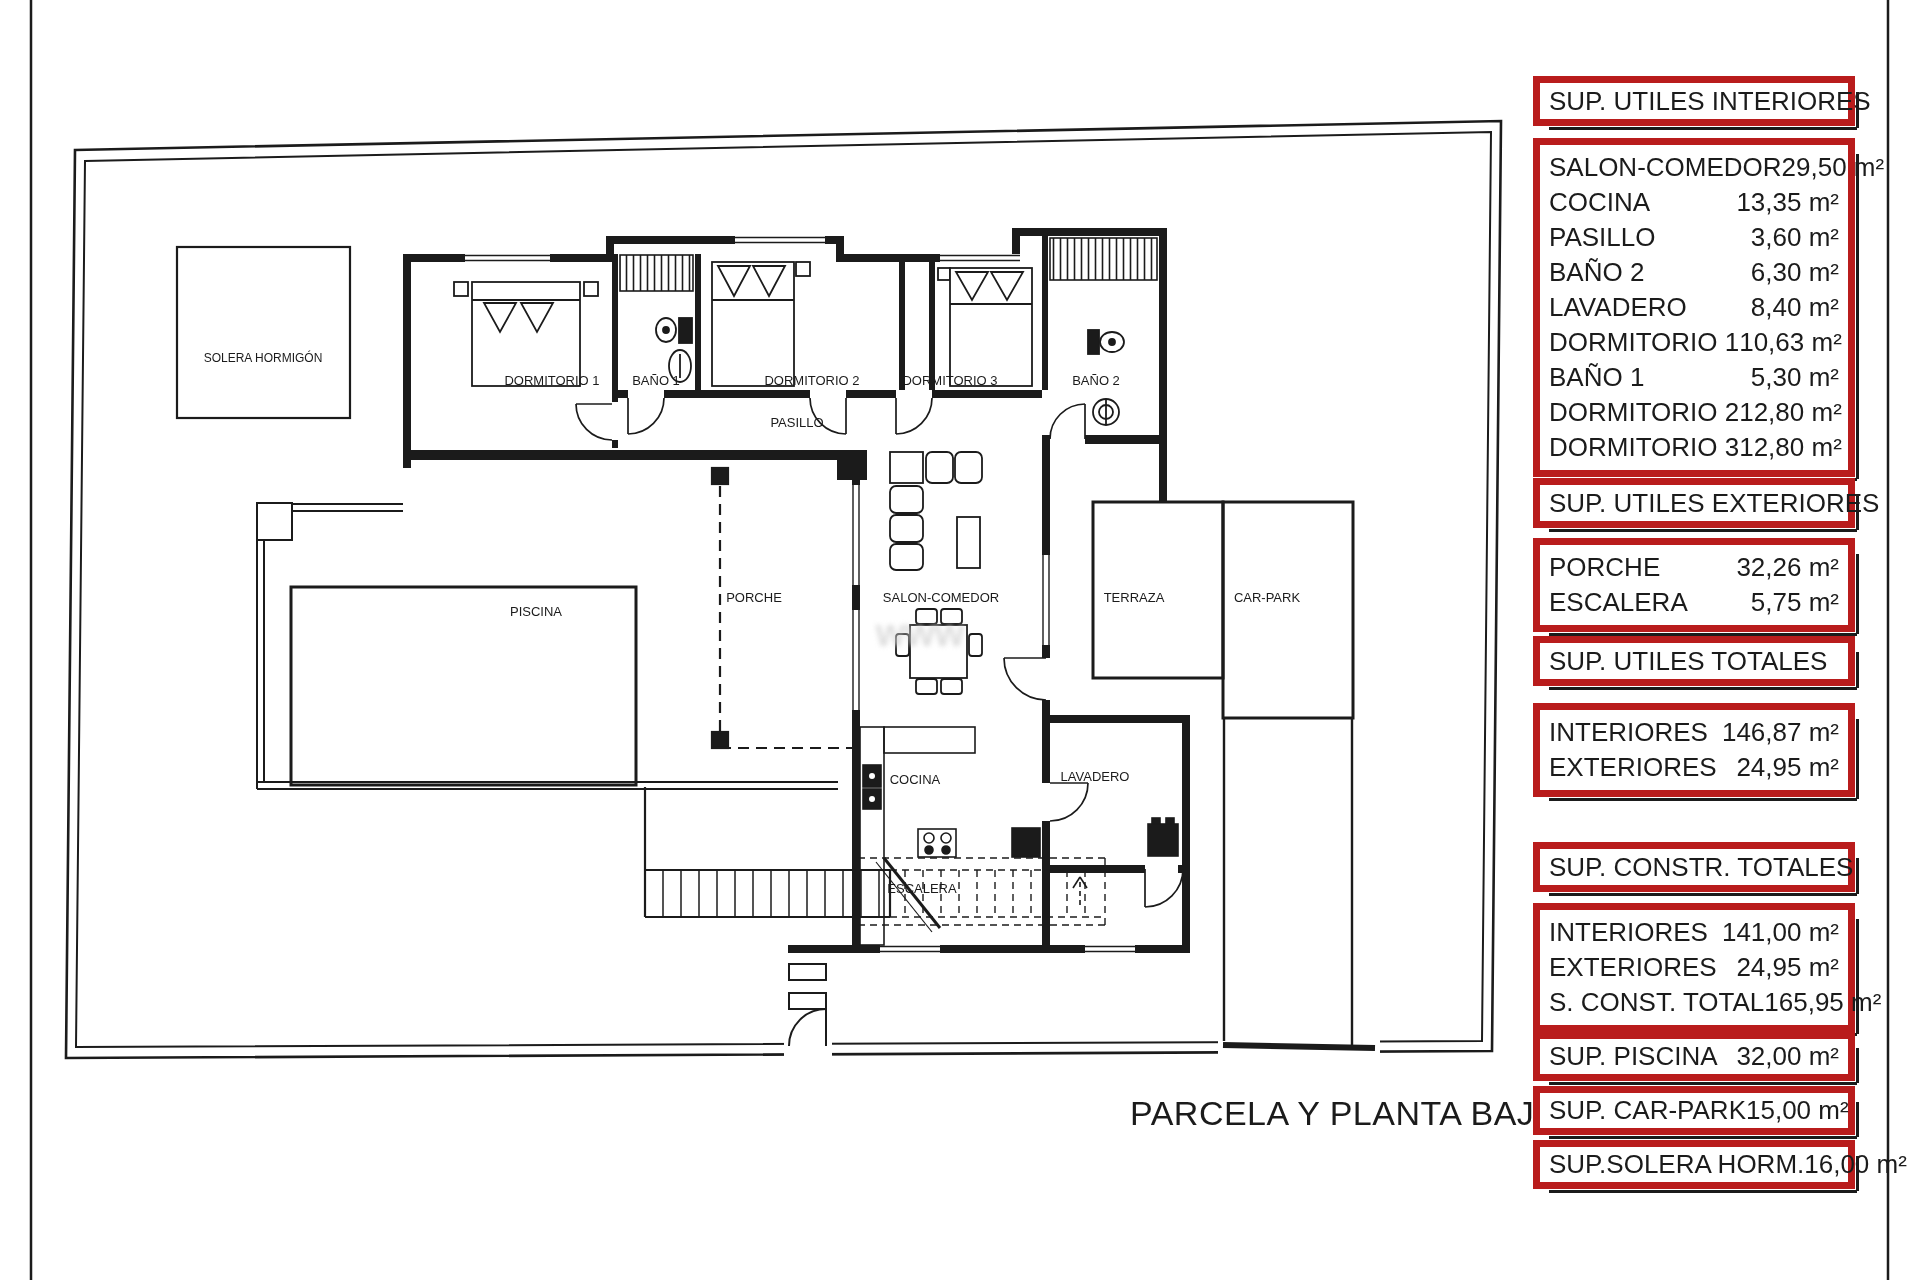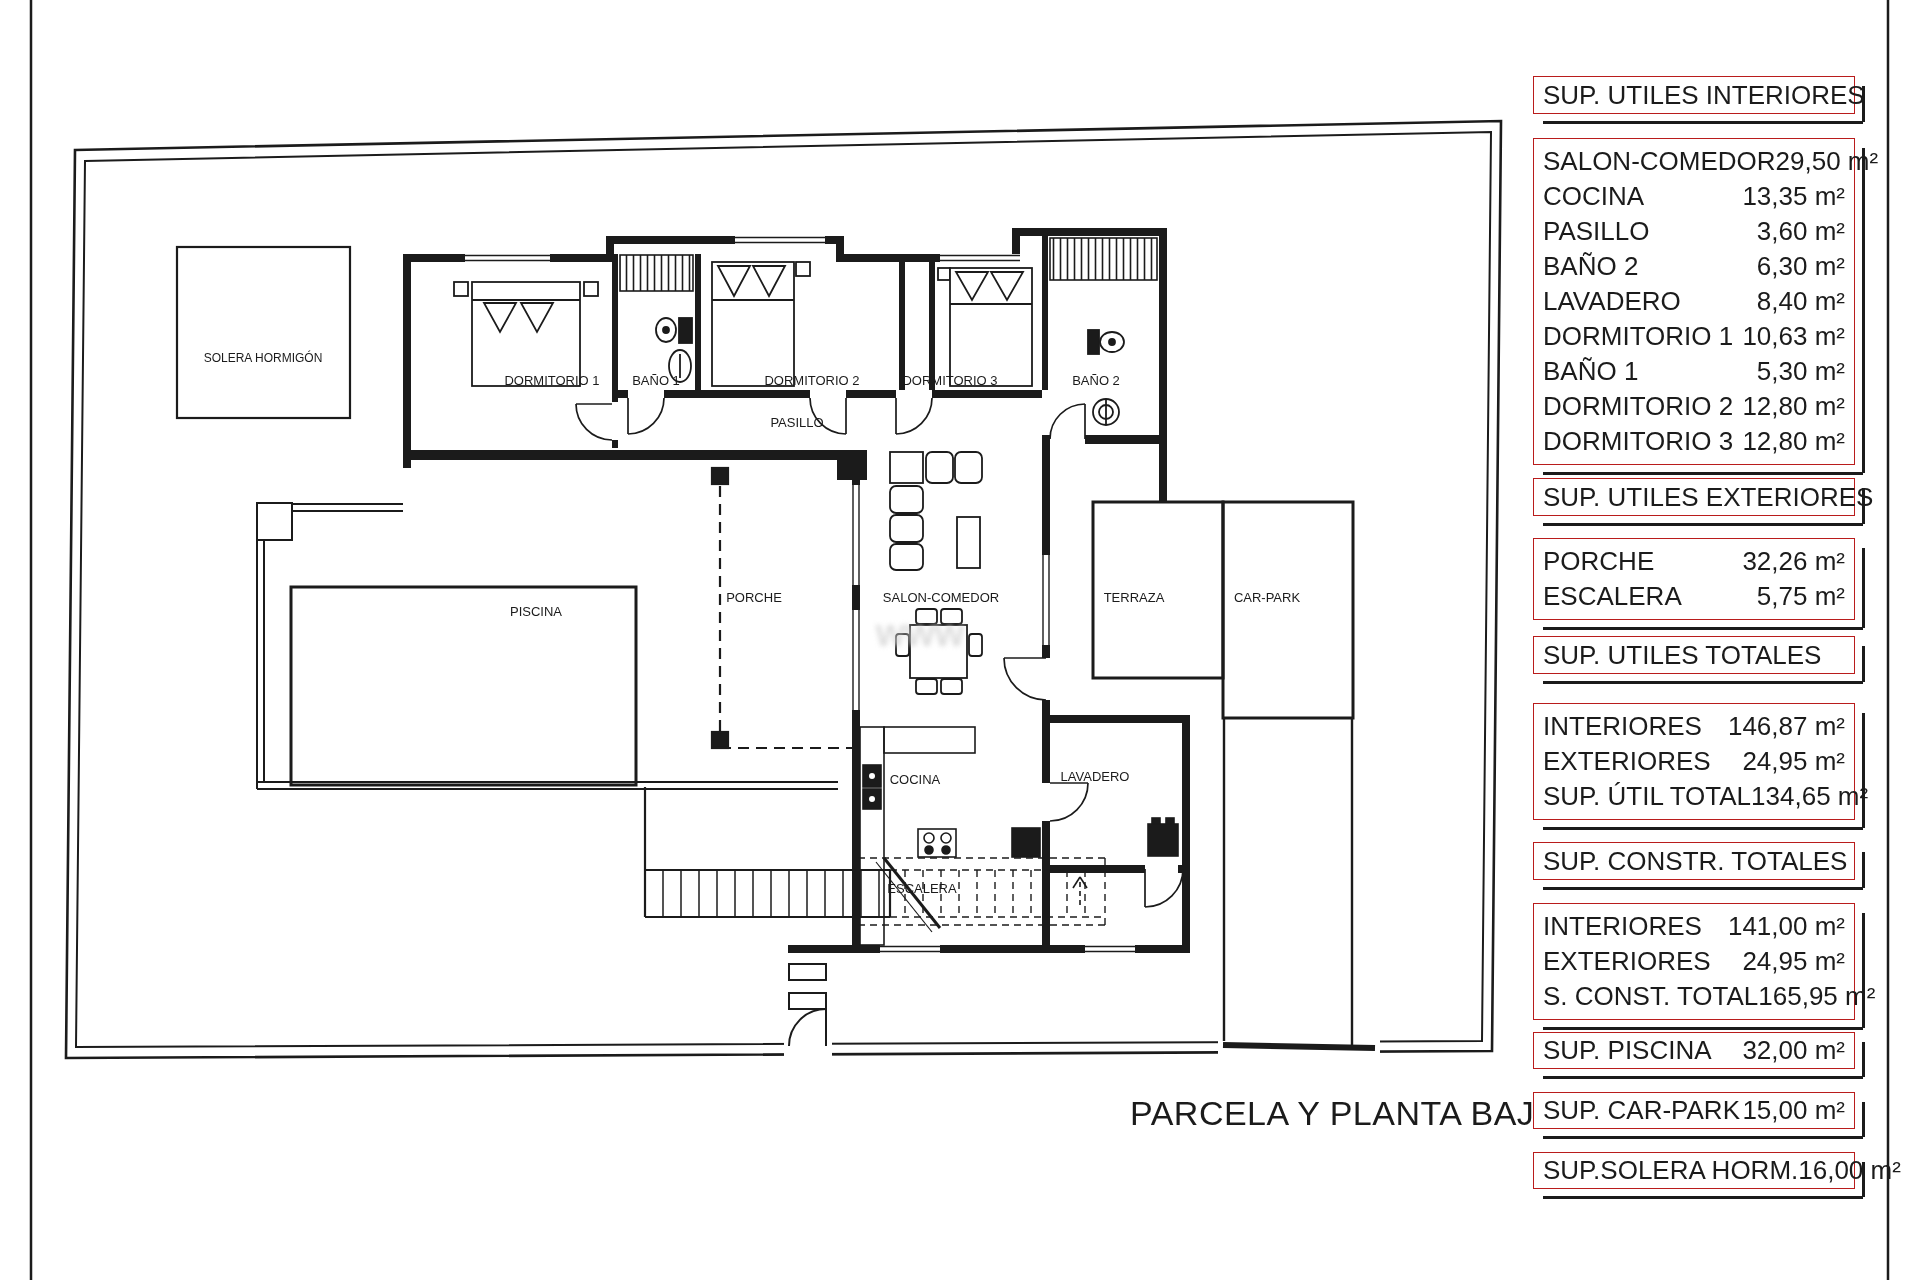--- a/index.html
+++ b/index.html
@@ -2,27 +2,27 @@
 <html><head>
 <meta charset="utf-8">
 <style>
   html,body{margin:0;padding:0;background:#ffffff;}
   body{width:1920px;height:1280px;position:relative;overflow:hidden;
        font-family:"Liberation Sans",sans-serif;color:#1b1b1b;}
   #plan-svg{position:absolute;left:0;top:0;}
   .room-label{font-family:"Liberation Sans",sans-serif;fill:#1b1b1b;}
   
   .panelbox{position:absolute;left:1533px;width:322px;background:#fff;
-            border:1px solid #b91c1c;box-sizing:border-box;z-index:2;}
+            border:7px solid #b91c1c;box-sizing:border-box;z-index:2;}
   .panelbox::after{content:"";position:absolute;right:-11px;top:9px;width:3px;height:100%;background:#1b1b1b;}
   .panelbox::before{content:"";position:absolute;bottom:-11px;left:9px;width:100%;height:3px;background:#1b1b1b;}
   .panelbox.header{font-size:26px;line-height:36px;padding:0 9px;white-space:nowrap;}
   .panelbox.table{padding:5px 0;}
   .panelbox .row{display:flex;justify-content:space-between;padding:0 9px;line-height:35px;font-size:26px;white-space:nowrap;}
-  .panelbox.single{position:relative;left:0;margin-bottom:23px;}
+  .panelbox.single{position:relative;left:0;margin-bottom:5px;}
   .panelbox.single .row{line-height:35px;}
   #singles-stack{position:absolute;left:1533px;top:1032px;width:322px;z-index:2;}
   
   #plan-title{position:absolute;left:1130px;top:1094px;width:380px;text-align:center;
               font-size:34px;letter-spacing:0.5px;color:#1b1b1b;white-space:nowrap;}
   
   #watermark{position:absolute;left:800px;top:612px;width:240px;height:44px;
              font-size:38px;font-weight:bold;color:#d2d2d2;opacity:.75;
              filter:blur(2.5px);text-align:center;z-index:1;}
 </style>
@@ -419,24 +419,20 @@
 <div class="panelbox table" style="top:703px">
 
 <div class="row">
       <span class="lbl">INTERIORES</span>
       <span class="val">146,87 m²</span>
     </div>
     <div class="row">
       <span class="lbl">EXTERIORES</span>
       <span class="val">24,95 m²</span>
     </div>
-    <div class="row">
-      <span class="lbl">SUP. ÚTIL TOTAL</span>
-      <span class="val">134,65 m²</span>
-    </div>
   </div>
 
 <div class="panelbox header" style="top:842px">SUP. CONSTR. TOTALES</div>
 
 <div class="panelbox table" style="top:903px">
 
 <div class="row">
       <span class="lbl">INTERIORES</span>
       <span class="val">141,00 m²</span>
     </div>

